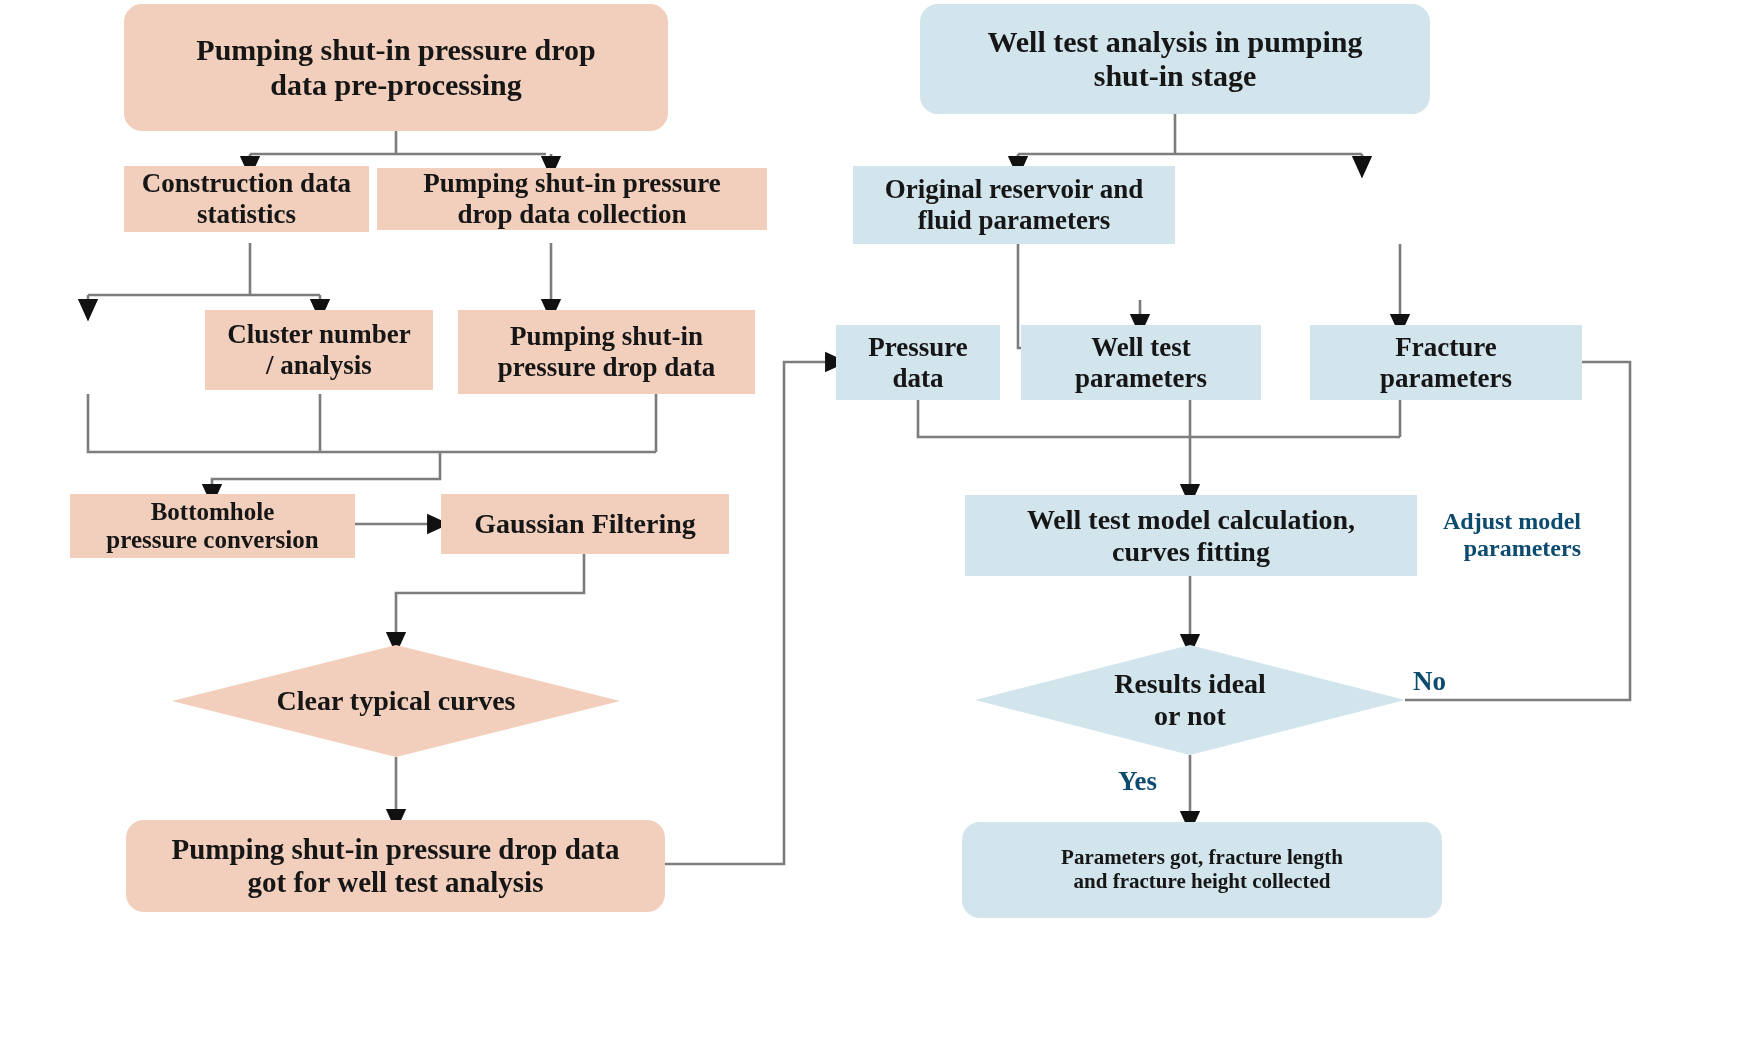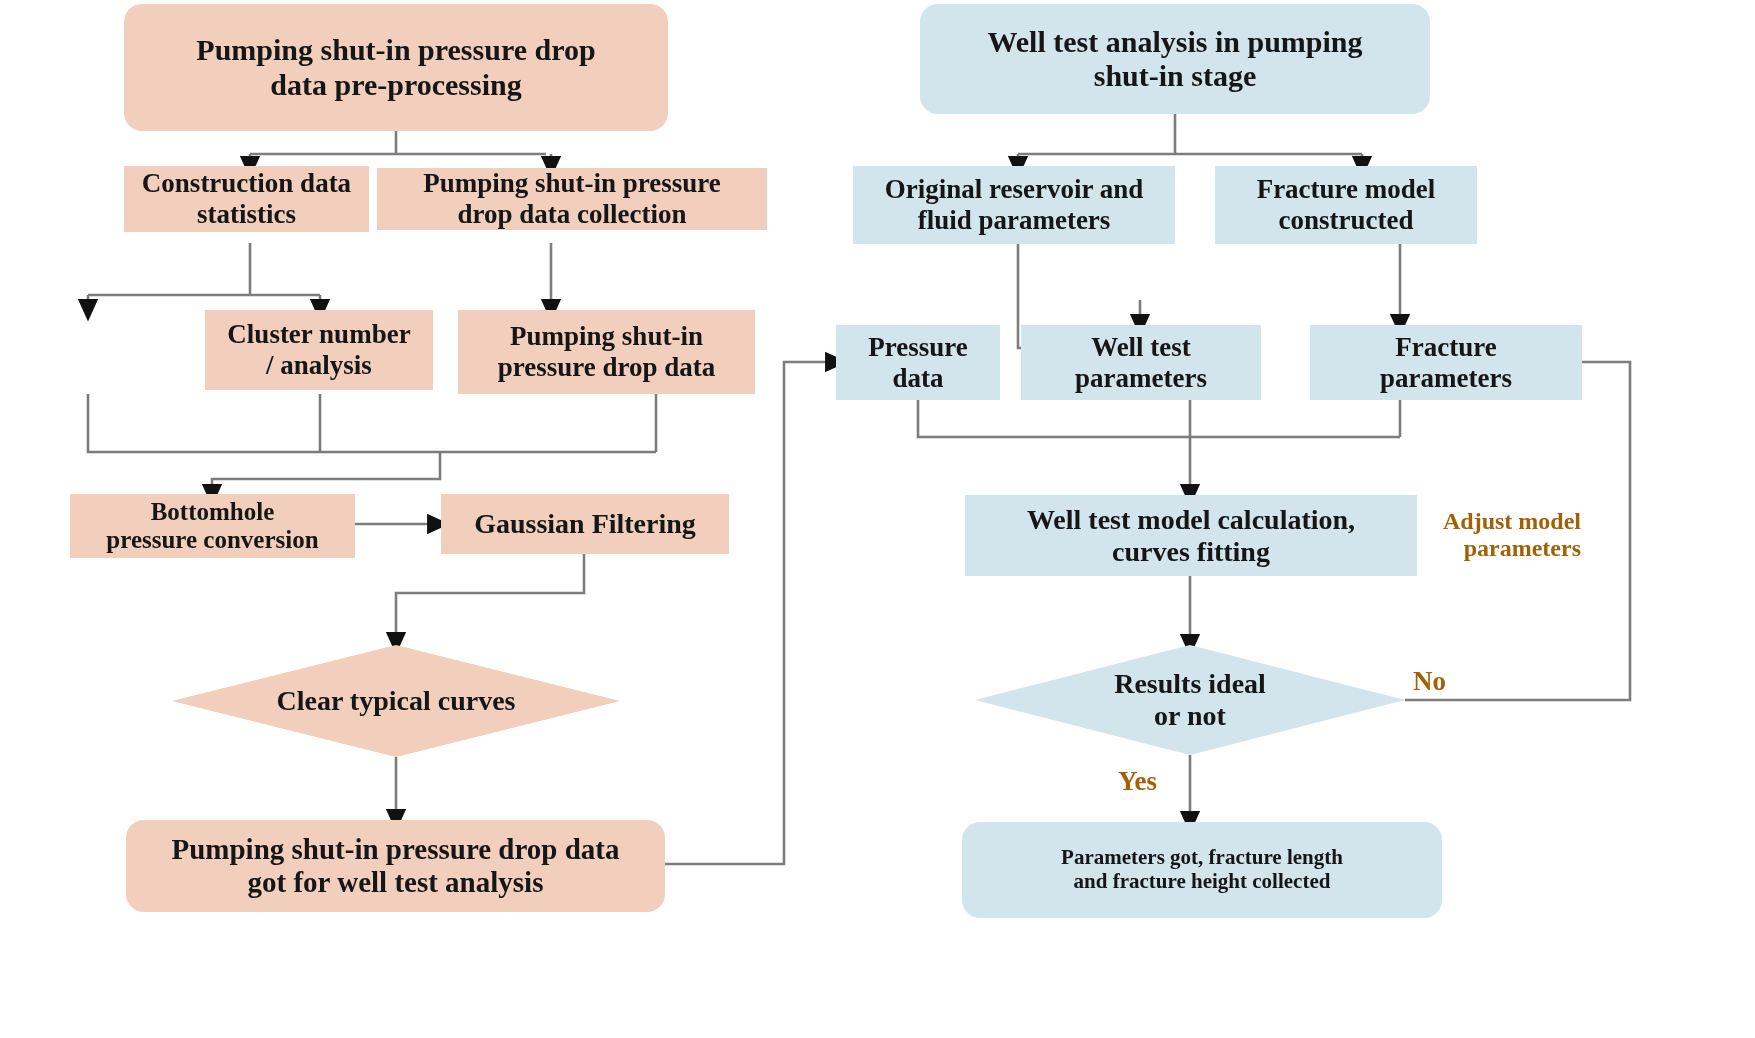--- a/index.html
+++ b/index.html
@@ -57,21 +57,21 @@
     justify-content: center;
     text-align: center;
     font-weight: bold;
     color: #161616;
     line-height: 1.14;
     white-space: pre-line;
   }
   .edge-label {
     position: absolute;
     font-weight: bold;
-    color: #a16207;
+    color: #0c4a6e;
     line-height: 1.12;
     white-space: pre-line;
   }
 </style>
 </head>
 <body>
 
 <div id="stage">
 
   <svg class="wires" viewBox="0 0 1755 1038">
@@ -159,22 +159,20 @@
 
   <div class="node peach round" style="left:126px; top:820px; width:539px; height:92px; font-size:29px;">Pumping shut-in pressure drop data
 got for well test analysis</div>
 
   <div class="node blue round" style="left:920px; top:4px; width:510px; height:110px; font-size:30px;">Well test analysis in pumping
 shut-in stage</div>
 
   <div class="node blue" style="left:853px; top:166px; width:322px; height:78px; font-size:27px;">Original reservoir and
 fluid parameters</div>
 
-  <div class="node blue" style="left:1215px; top:166px; width:262px; height:78px; font-size:27px;">Fracture model
-constructed</div>
 
   <div class="node blue" style="left:836px; top:325px; width:164px; height:75px; font-size:27px;">Pressure
 data</div>
 
   <div class="node blue" style="left:1021px; top:325px; width:240px; height:75px; font-size:27px;">Well test
 parameters</div>
 
   <div class="node blue" style="left:1273px; top:325px; width:272px; height:75px; font-size:27px;margin-left:37px;">Fracture
 parameters</div>
 

